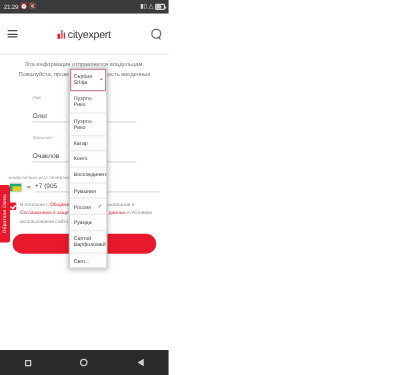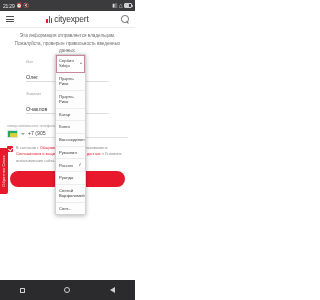--- a/index.html
+++ b/index.html
@@ -26,21 +26,21 @@
   }
   .sb-batt::after {
     content:""; position:absolute; right:-1.6px; top:1.2px;
     width:1px; height:2px; background:#cfcfcf; border-radius:0 1px 1px 0;
   }
   .sb-batt span { display:block; height:100%; background:#cfcfcf; border-radius:.5px; }
 
   
   .appbar {
     height: 17px; background: #ffffff; border-bottom: .5px solid #ececec;
-    display: flex; align-items: center; padding: 0 6px; gap: 18px;
+    display: flex; align-items: center; padding: 16px 6px; gap: 18px;
   }
   .hamburger { width: 8px; display:flex; flex-direction:column; gap:1.5px; }
   .hamburger i { display:block; height:1px; background:#4a4a4a; border-radius:1px; }
   .brand {
     flex: 1; display: flex; align-items: center; justify-content: center; gap: 2px;
   }
   .brand-mark { display: flex; align-items: flex-end; gap: .7px; height: 7px; }
   .brand-mark i { width: 1.5px; background: #e8192c; border-radius: .3px; display:block; }
   .brand-mark i:nth-child(1){ height: 4px; }
   .brand-mark i:nth-child(2){ height: 6.5px; }

